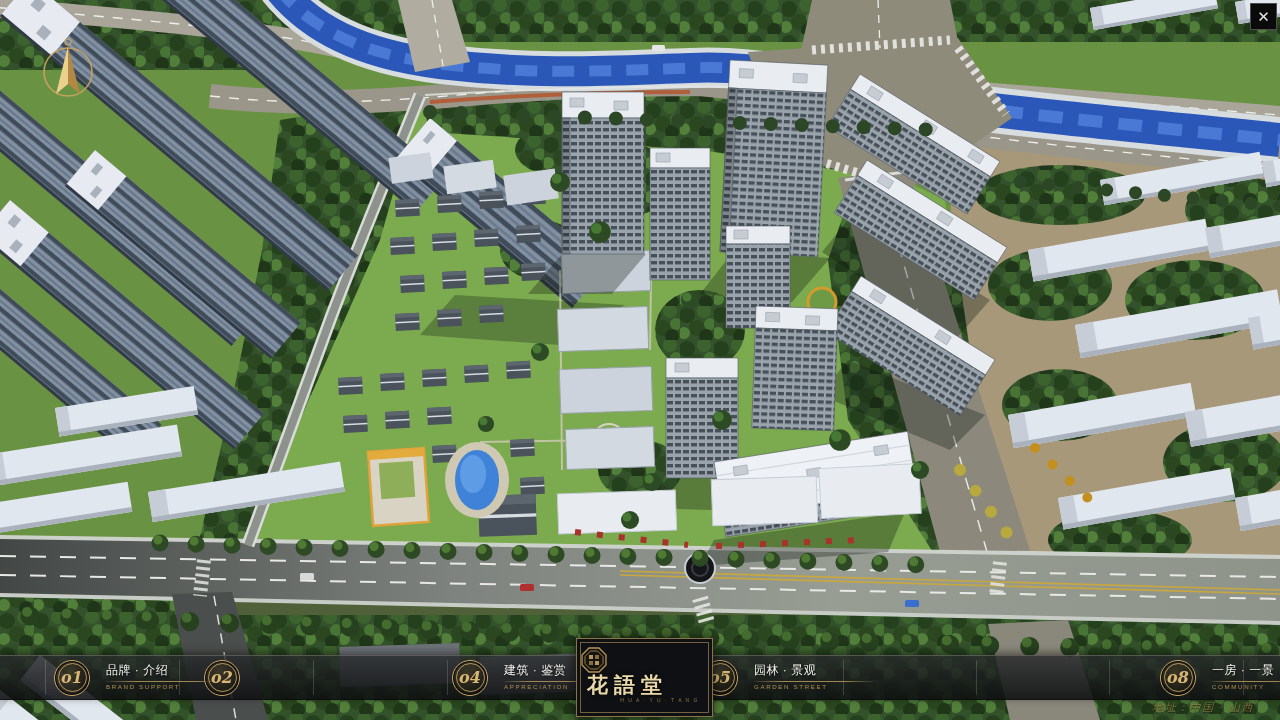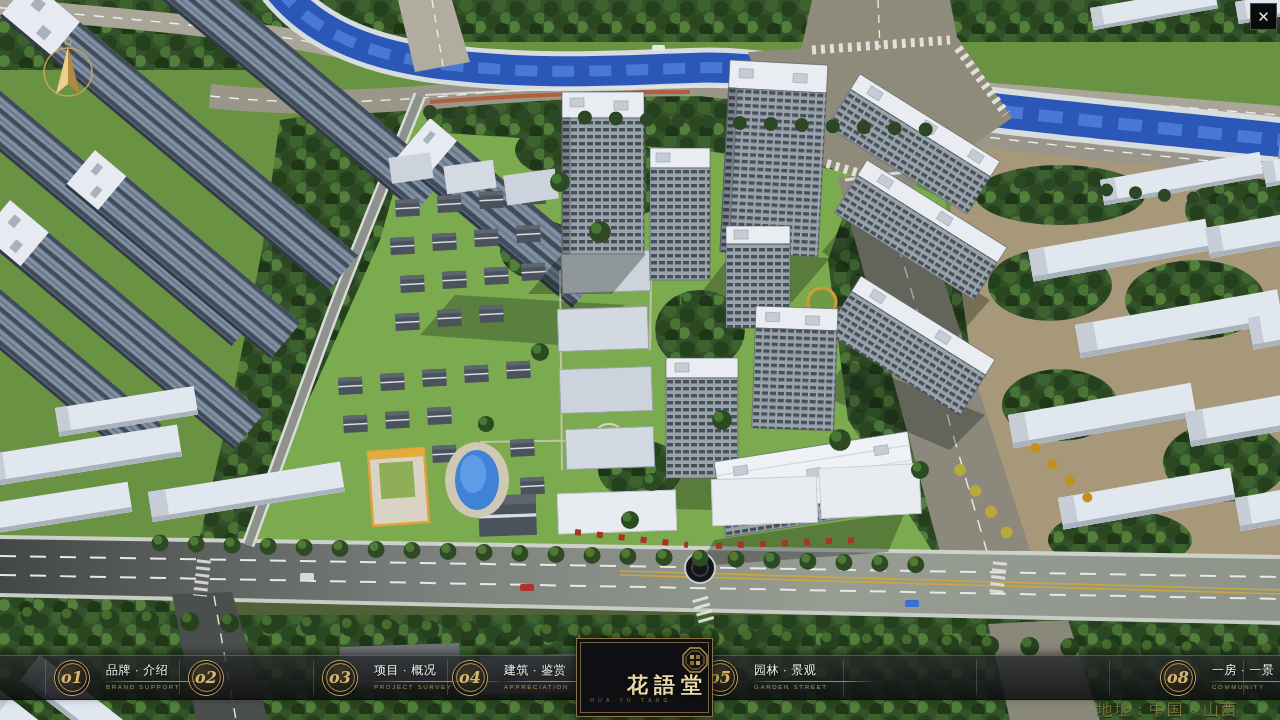--- a/index.html
+++ b/index.html
@@ -23,32 +23,32 @@
   .zh{color:#f4f4f0;font-weight:normal;font-size:12px;letter-spacing:.5px;white-space:nowrap;text-shadow:0 1px 2px rgba(0,0,0,.85);}
   .divline{height:1px;align-self:stretch;margin:2px 0 0;
     background:linear-gradient(90deg,rgba(185,150,89,.12),rgba(185,150,89,.85) 25%,rgba(185,150,89,.85) 75%,rgba(185,150,89,.12));}
   .en{display:inline-block;font-size:10px;color:#b18e55;letter-spacing:2.6px;white-space:nowrap;
     transform:scale(.62);transform-origin:0 0;margin-top:1px;}
 
   
   .logo{position:absolute;left:576px;top:638px;width:135px;height:77px;background:#0f1013;
     border:1px solid #8a7347;box-shadow:0 0 12px rgba(0,0,0,.7);z-index:5;cursor:pointer;}
   .logo .inner{position:absolute;inset:3px;border:1px solid rgba(198,166,106,.55);
-    display:flex;flex-direction:column;align-items:flex-end;justify-content:center;}
+    display:flex;flex-direction:column;align-items:flex-start;justify-content:center;}
   .logo-zh{font-family:"DejaVu Serif",serif;font-weight:bold;font-size:21px;color:#ead9a8;
     letter-spacing:6px;margin-left:6px;line-height:1.1;text-shadow:0 0 4px rgba(0,0,0,.8);}
   .logo-sub{display:inline-block;font-size:10px;color:#8f7a4a;letter-spacing:3px;transform:scale(.5);transform-origin:50% 0;white-space:nowrap;}
 
   
   .closebtn{position:absolute;right:3px;top:3px;width:27px;height:27px;background:#0a0a0a;
     border:1px solid rgba(255,255,255,.28);color:#e6e6e6;font-size:15px;line-height:25px;
     text-align:center;cursor:pointer;z-index:6;padding:0;}
   .compass{position:absolute;left:36px;top:32px;width:64px;height:78px;z-index:4;}
-  .address{position:absolute;right:42px;top:700px;color:#8a7840;font-size:16px;
-    letter-spacing:1.5px;opacity:.9;text-shadow:0 1px 1px rgba(0,0,0,.8);z-index:5;}
+  .address{position:absolute;right:26px;top:700px;color:#8a7840;font-size:11px;
+    letter-spacing:1.5px;opacity:.9;text-shadow:0 1px 1px rgba(0,0,0,.8);z-index:5;font-style:italic;}
 </style>
 </head>
 <body>
 
 <div id="stage">
 
   <svg id="scene" width="1280" height="720" viewBox="0 0 1280 720">
     <defs>
       <pattern id="patForest" width="34" height="34" patternUnits="userSpaceOnUse">
         <rect width="34" height="34" fill="#33512a"></rect>
@@ -410,33 +410,23 @@
     <div class="menu-item" style="left:54px">
       <span class="badge">
           <i>o1</i>
         </span>
       <span class="lbl">
           <span class="zh">品牌 · 介绍</span>
           <span class="divline"></span>
           <span class="en">BRAND SUPPORT</span>
         </span>
     </div>
-    <div class="menu-item" style="left:188px">
+    <div class="menu-item" style="left:204px">
       <span class="badge">
           <i>o2</i>
-        </span>
-    </div>
-    <div class="menu-item" style="left:322px">
-      <span class="badge">
-          <i>o3</i>
-        </span>
-      <span class="lbl">
-          <span class="zh">项目 · 概况</span>
-          <span class="divline"></span>
-          <span class="en">PROJECT SURVEY</span>
         </span>
     </div>
     <div class="menu-item" style="left:452px">
       <span class="badge">
           <i>o4</i>
         </span>
       <span class="lbl">
           <span class="zh">建筑 · 鉴赏</span>
           <span class="divline"></span>
           <span class="en">APPRECIATION</span>

